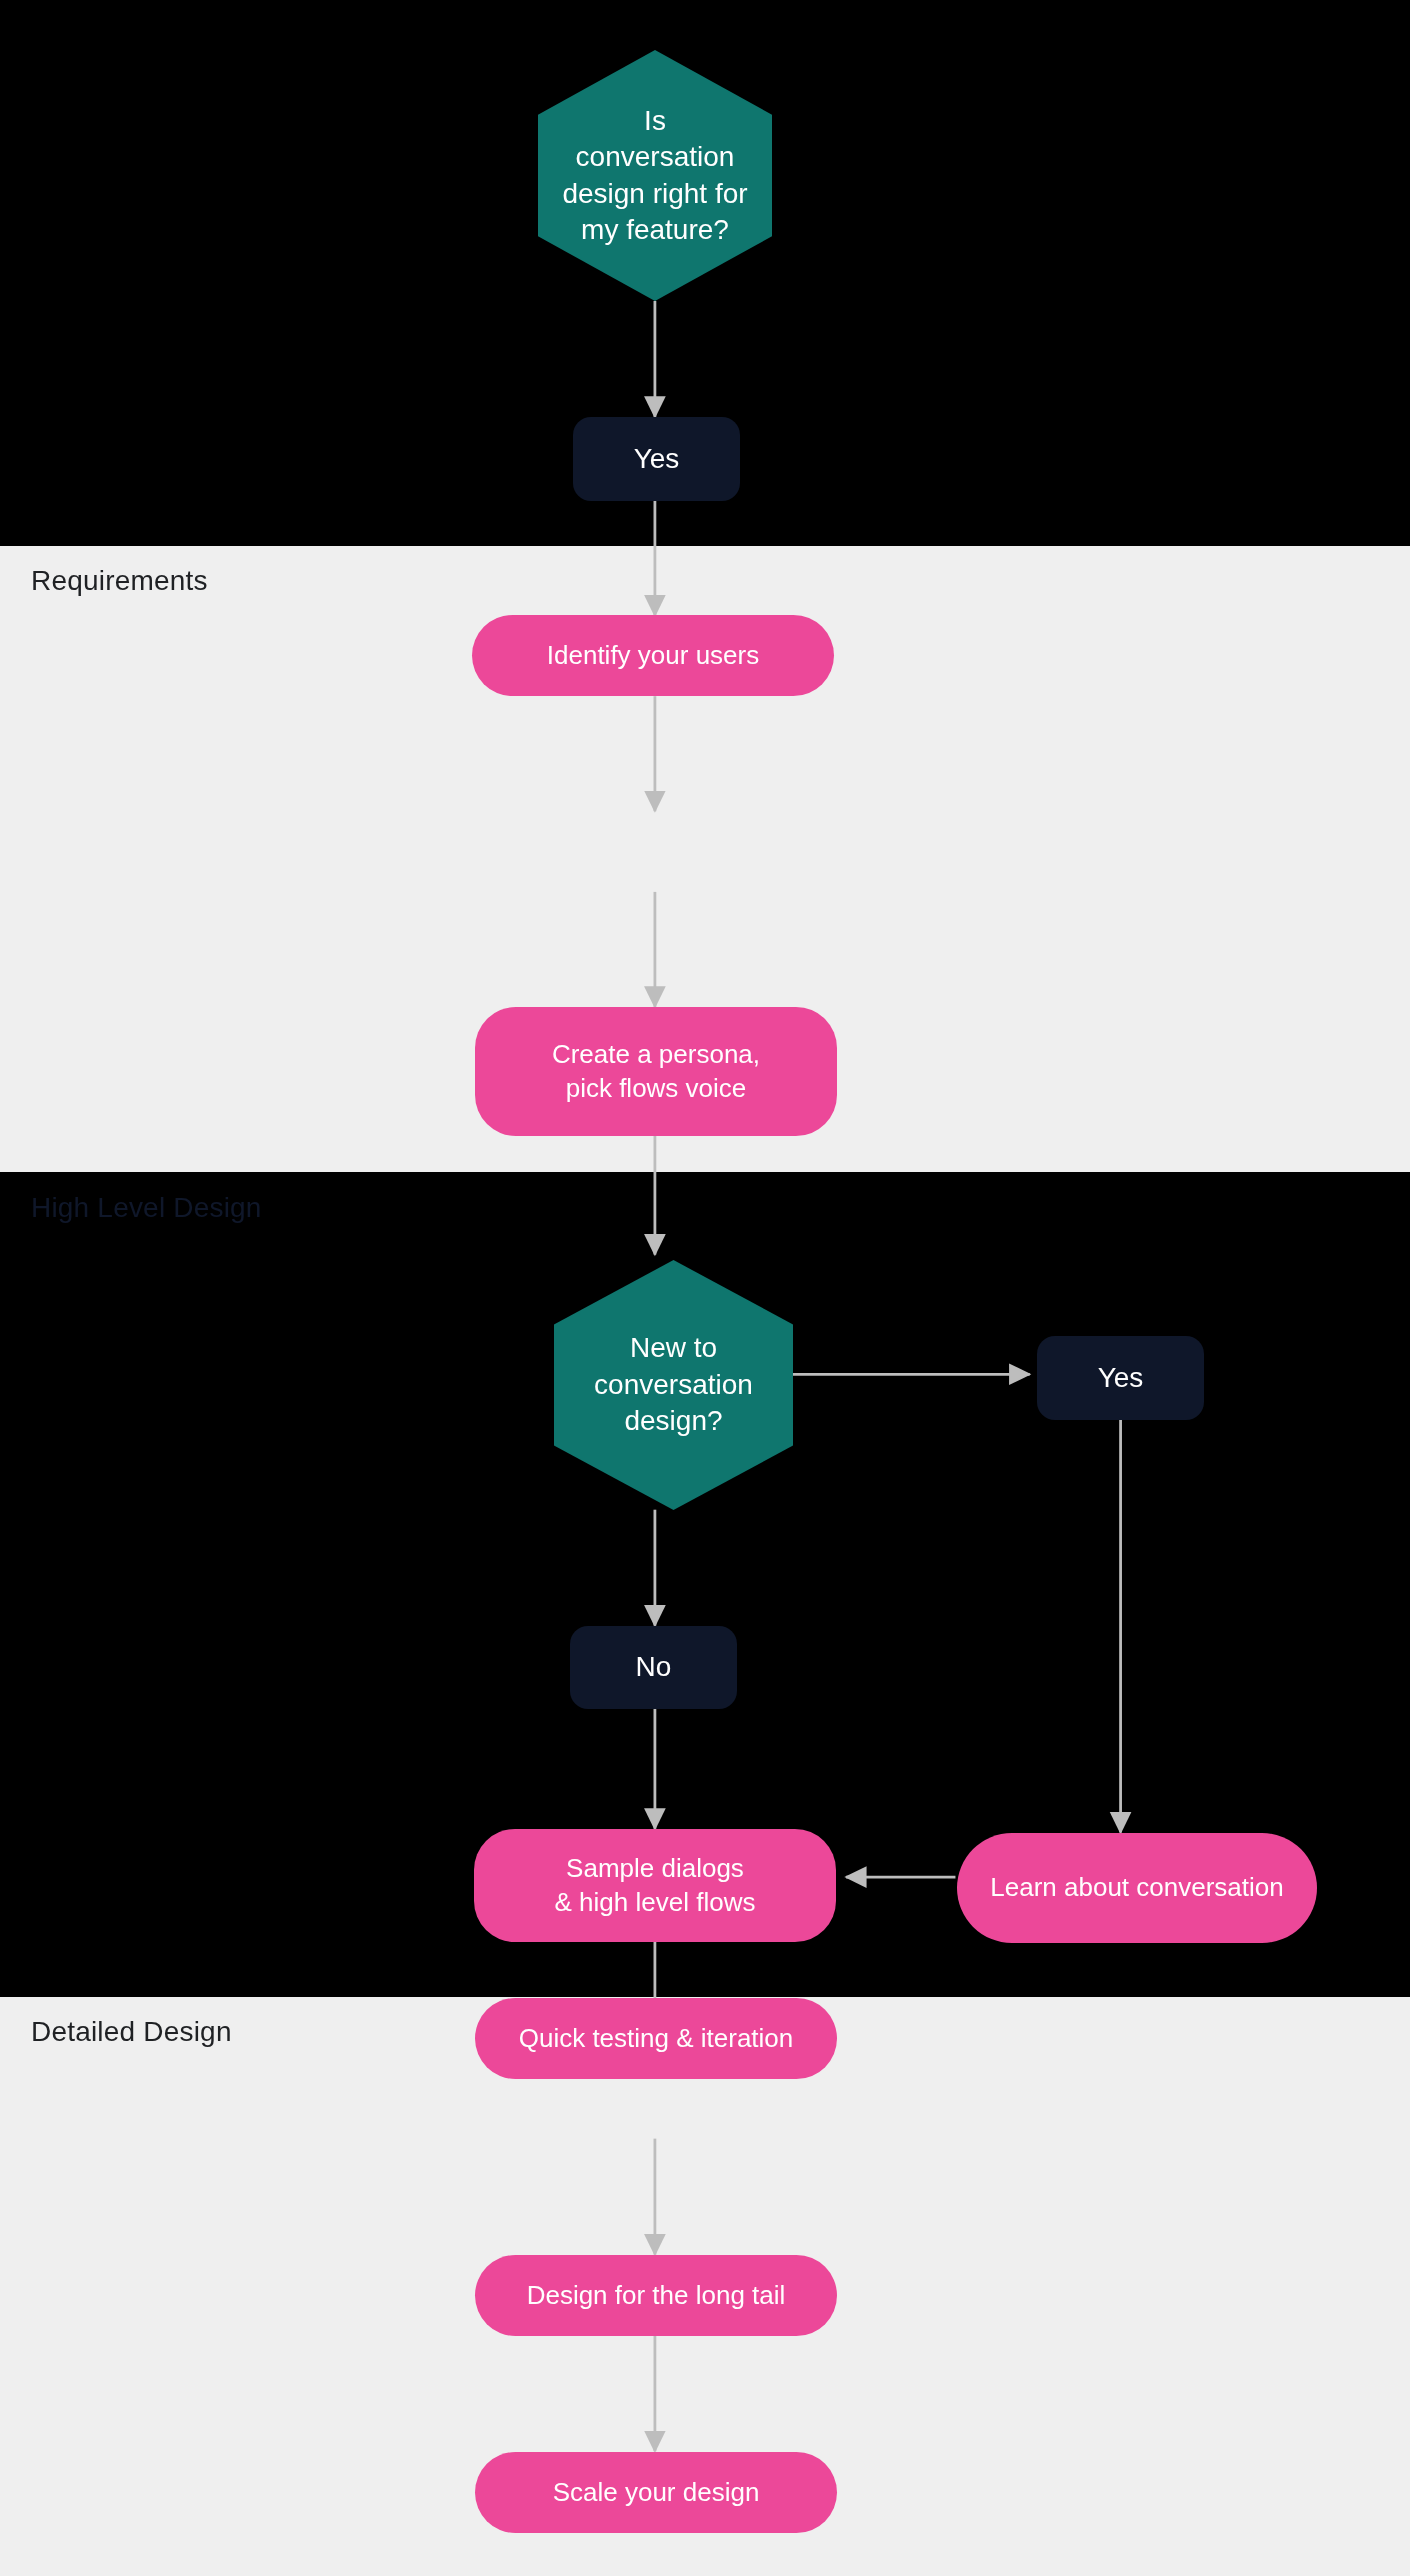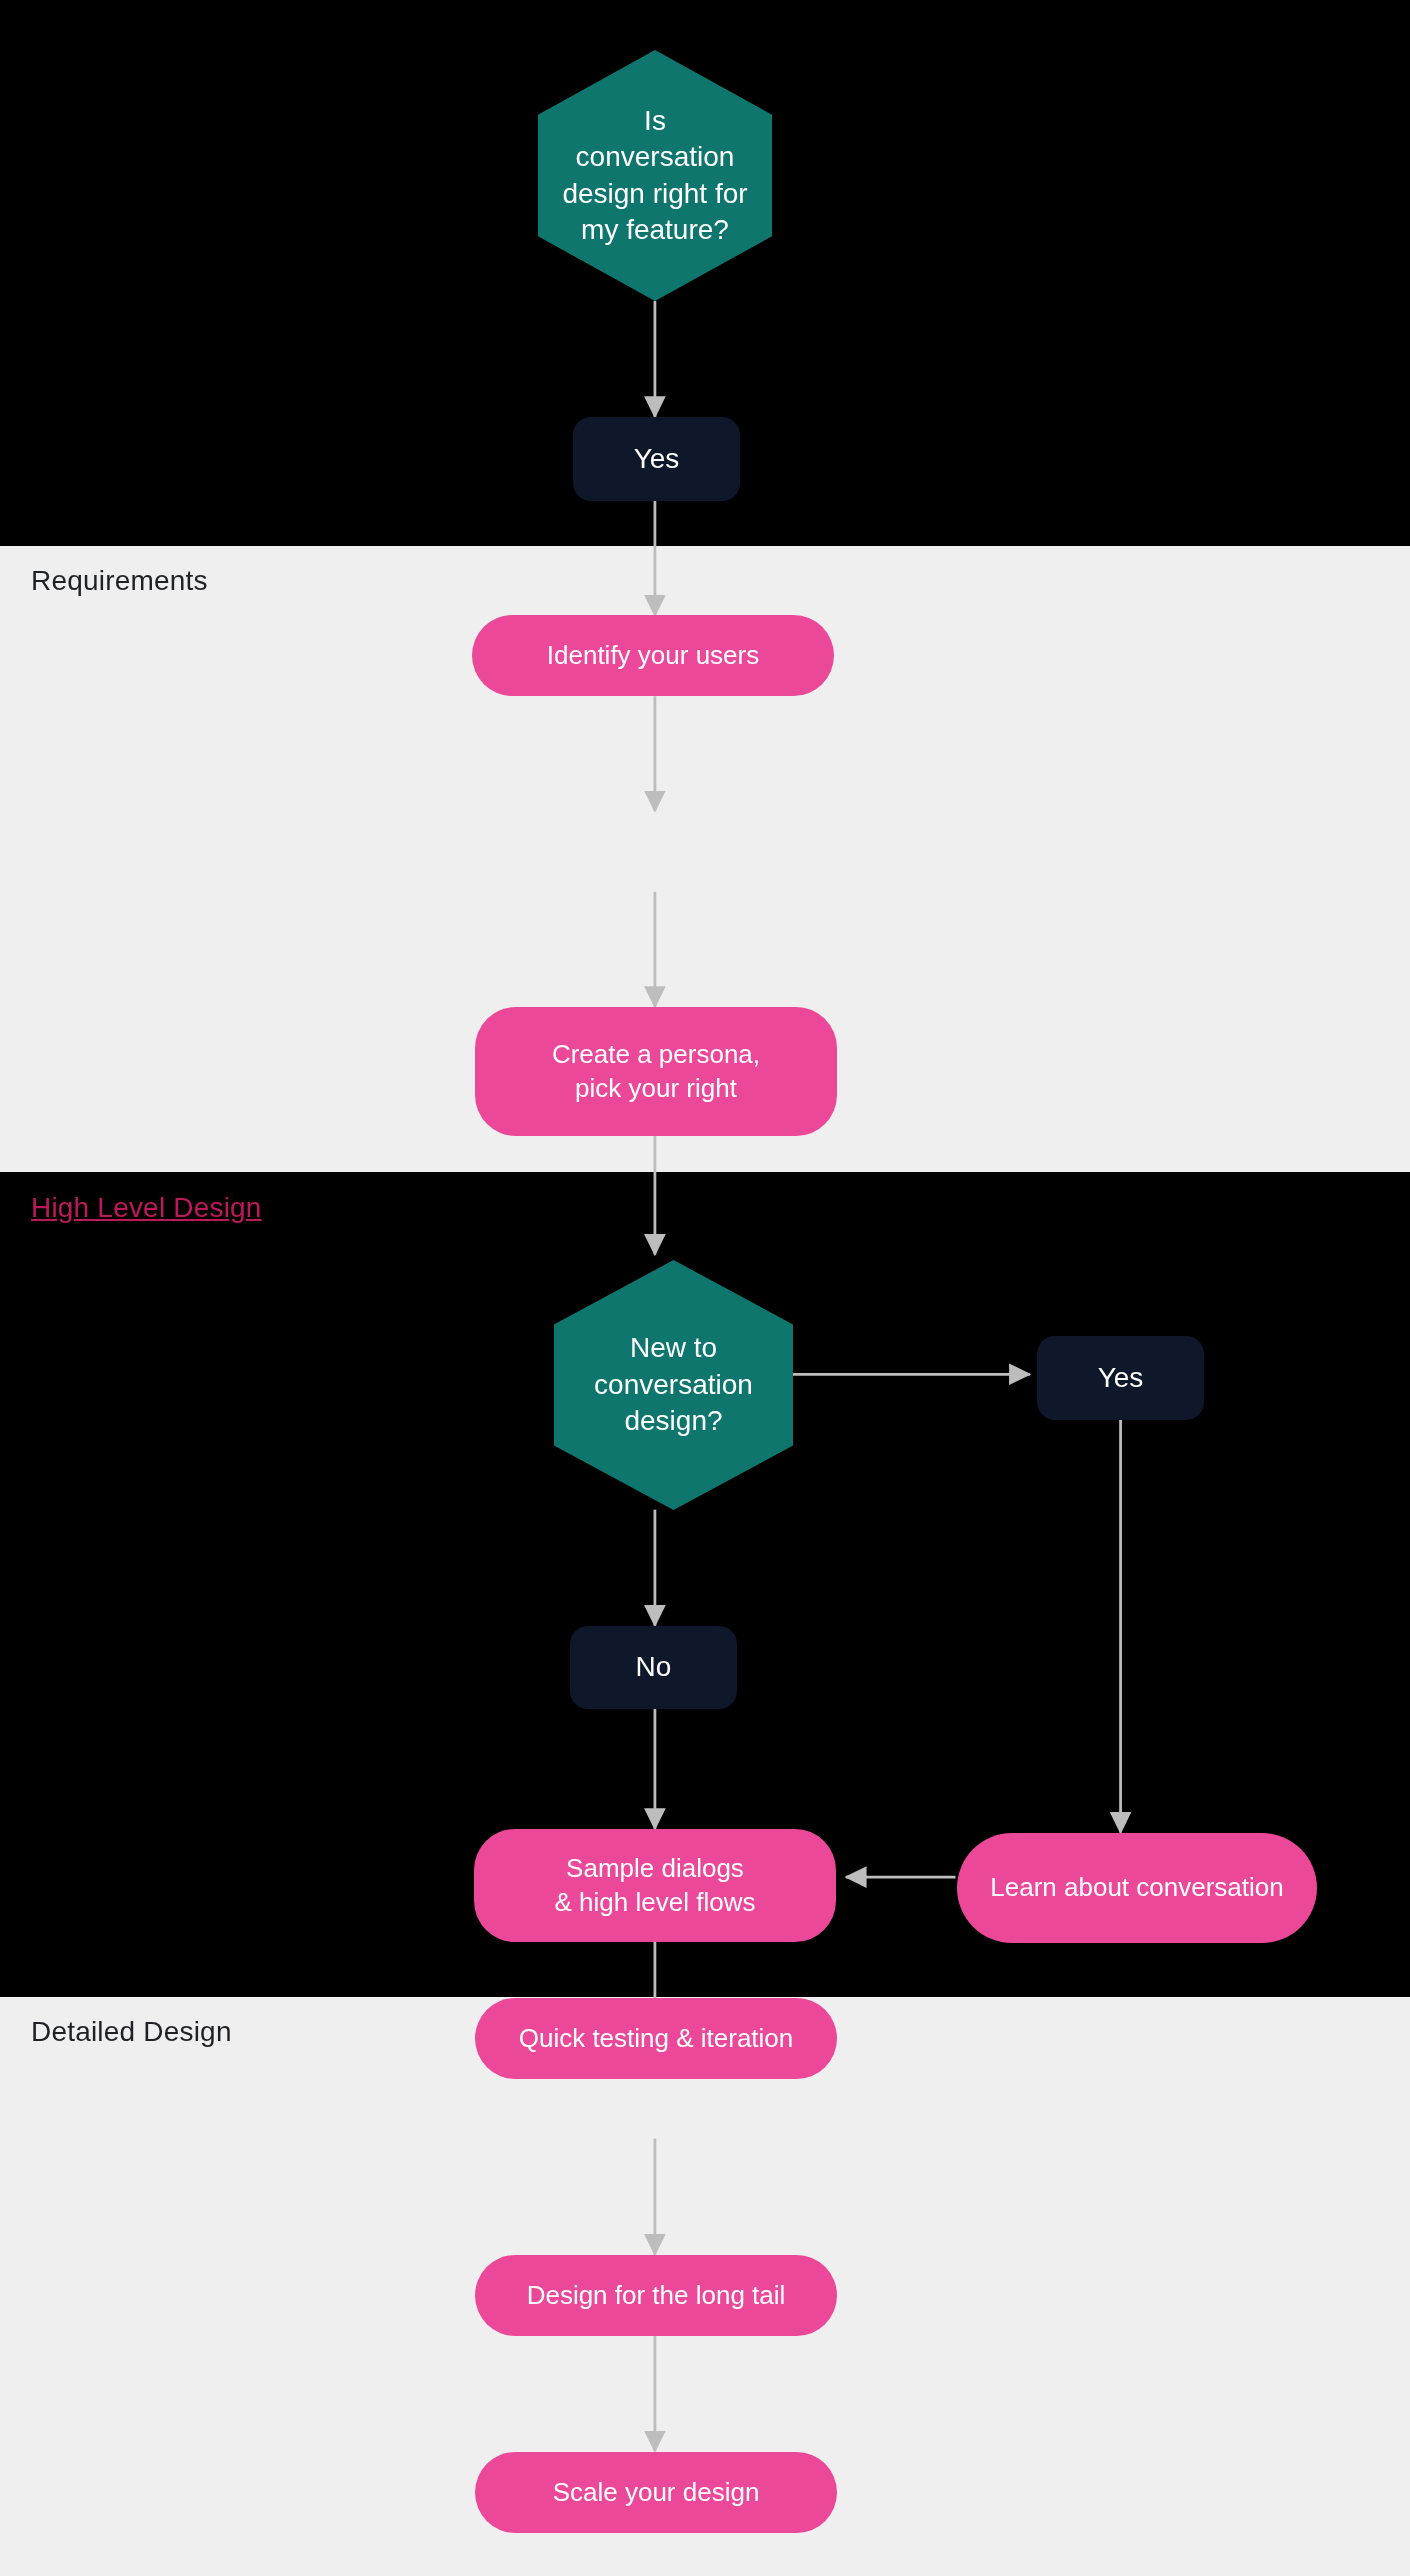--- a/index.html
+++ b/index.html
@@ -17,21 +17,21 @@
   .band.light{background:#efefef;}
 
   
   .section-title{
     position:absolute;
     font-size:28px;
     letter-spacing:0.2px;
     white-space:nowrap;
   }
   .section-title.on-light{color:#1f2124;}
-  .section-title.on-dark{color:#be185d;text-decoration:underline;}
+  .section-title.on-dark{color:#0f172a;}
 
   
   #wires{position:absolute;left:0;top:0;width:1410px;height:2576px;pointer-events:none;}
 
   
   .node{
     position:absolute;
     display:flex;align-items:center;justify-content:center;
     text-align:center;
     color:#ffffff;
@@ -132,21 +132,21 @@
   </div>
 
   <div class="node pill-blue" style="left:472px;top:615px;width:362px;height:81px;">
     <span>Identify your users</span>
   </div>
 
 
   <div class="node pill-blue two-line" style="left:475px;top:1007px;width:362px;height:129px;">
     <span style="display:block;">
       <span style="display:block;">Create a persona,</span>
-      <span style="display:block;">pick your right</span>
+      <span style="display:block;">pick flows voice</span>
     </span>
   </div>
 
   <div class="node hex" style="left:538px;top:1260px;width:239px;height:250px;margin-left:16px;">
     <span style="display:block;">
       <span style="display:block;">New to</span>
       <span style="display:block;">conversation</span>
       <span style="display:block;">design?</span>
     </span>
   </div>

